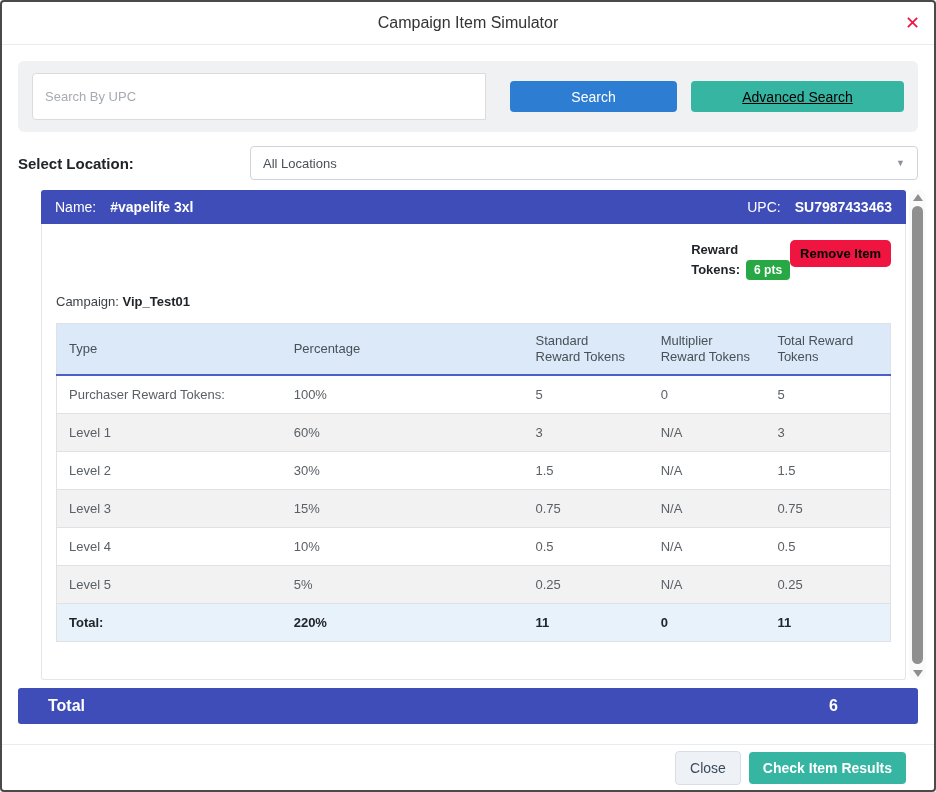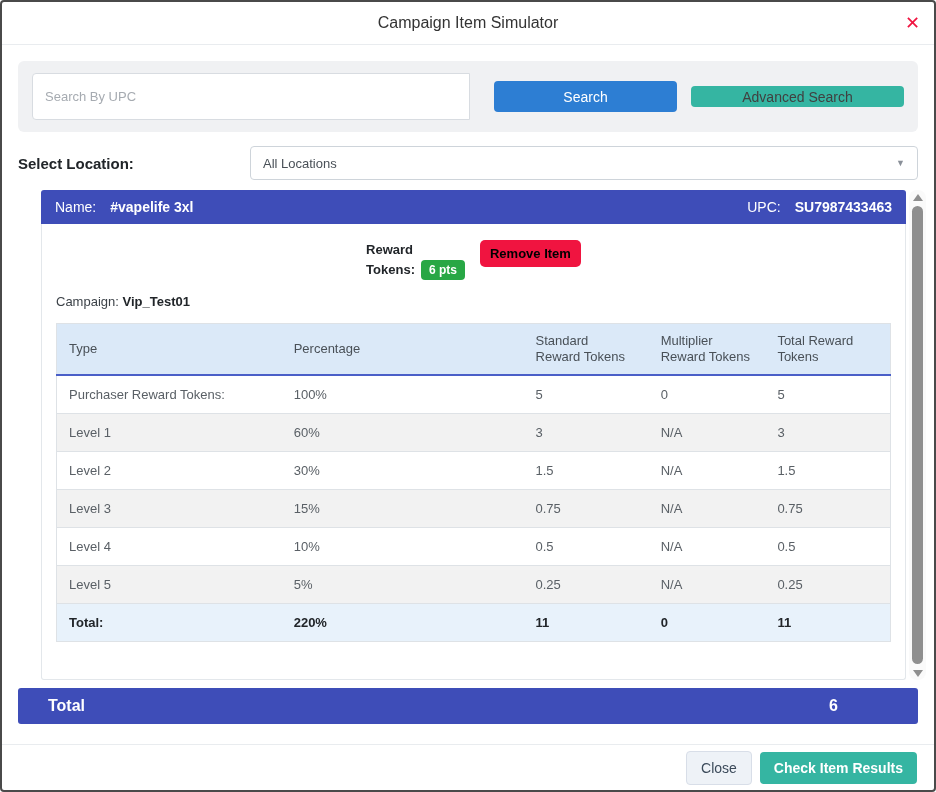--- a/index.html
+++ b/index.html
@@ -28,26 +28,26 @@
     padding: 12px 14px; display: flex; align-items: center; flex: 0 0 auto;
   }
   .upc-input {
     flex: 1; height: 47px; border: 1px solid #d8dce1; border-radius: 4px 0 0 4px;
     padding: 0 12px; font-size: 13px; color: #495057; background: #fff;
     font-family: inherit; outline: none;
   }
   .upc-input::placeholder { color: #a6abb1; }
   .btn { border: none; border-radius: 4px; cursor: pointer; font-family: inherit; }
   .search-btn {
-    width: 183px; height: 31px; background: var(--blue, #2d7ed3);
+    width: 167px; height: 31px; background: var(--blue, #2d7ed3);
     color: #fff; font-size: 14px; margin-left: 24px;
   }
   .advanced-btn {
-    width: 213px; height: 21px; background: var(--teal, #35b5a2);
-    color: #404040; font-size: 14px; margin-left: 14px;
+    width: 213px; height: 31px; background: var(--teal, #35b5a2);
+    color: #000000; font-size: 14px; margin-left: 14px; text-decoration: underline;
   }
   
   .location-row {
     margin: 14px 16px 0 16px; display: flex; align-items: center; flex: 0 0 auto;
   }
   .location-label { width: 232px; font-size: 15px; font-weight: bold; color: #212529; }
   .location-select {
     flex: 1; height: 34px; border: 1px solid #ced4da; border-radius: 4px;
     background: #fff; display: flex; align-items: center; justify-content: space-between;
     padding: 16px 12px; font-size: 13px; color: #495057; cursor: pointer;
@@ -61,21 +61,21 @@
     border-radius: 3px 3px 0 0; color: #fff; font-size: 14px;
     display: flex; align-items: center; padding: 0 14px;
   }
   .name-bar .name-label { margin-right: 14px; }
   .name-bar .bold { font-weight: bold; }
   .name-bar .spacer { flex: 1; }
   .item-panel {
     flex: 1; border: 1px solid #e3e7eb; border-top: none;
     border-radius: 0 0 3px 3px; padding: 16px 14px 14px 14px; background: #fff;
   }
-  .reward-row { display: flex; justify-content: center; align-items: flex-start; gap: 15px; }
+  .reward-row { display: flex; justify-content: flex-end; align-items: flex-start; }
   .reward-label { font-size: 13px; font-weight: bold; color: #212529; line-height: 20px; }
   .reward-line2 { display: flex; align-items: center; }
   .pts-badge {
     display: inline-block; margin-left: 6px; background: var(--green, #28a745);
     color: #fff; font-size: 12px; font-weight: bold; border-radius: 4px;
     padding: 3px 8px; line-height: 14px;
   }
   .remove-btn {
     background: var(--red, #f01440); color: #000000; font-size: 13px; font-weight: bold;
     padding: 6px 10px; border-radius: 5px;
@@ -108,21 +108,21 @@
   .total-bar {
     margin: 8px 16px 0 16px; height: 36px; flex: 0 0 auto;
     background: var(--indigo, #3e4db8); border-radius: 3px; color: #fff;
     display: flex; align-items: center; justify-content: space-between;
     padding: 0 80px 0 30px; font-size: 16px; font-weight: bold; text-align: right;
   }
   
   .modal-footer {
     margin-top: 20px; border-top: 1px solid #e9ecef; flex: 1;
     display: flex; align-items: center; justify-content: flex-end;
-    gap: 8px; padding: 0 17px;
+    gap: 8px; padding: 0 28px;
   }
   .close-footer-btn {
     background: #eef2f7; border: 1px solid #d8dee8; color: #3b4a5a;
     font-size: 14px; padding: 8px 14px; border-radius: 4px; cursor: pointer; font-family: inherit;
   }
   .check-btn {
     background: var(--teal, #35b5a2); color: #fff; font-size: 14px; font-weight: bold;
     padding: 8px 14px; border-radius: 4px;
   }
 </style>

